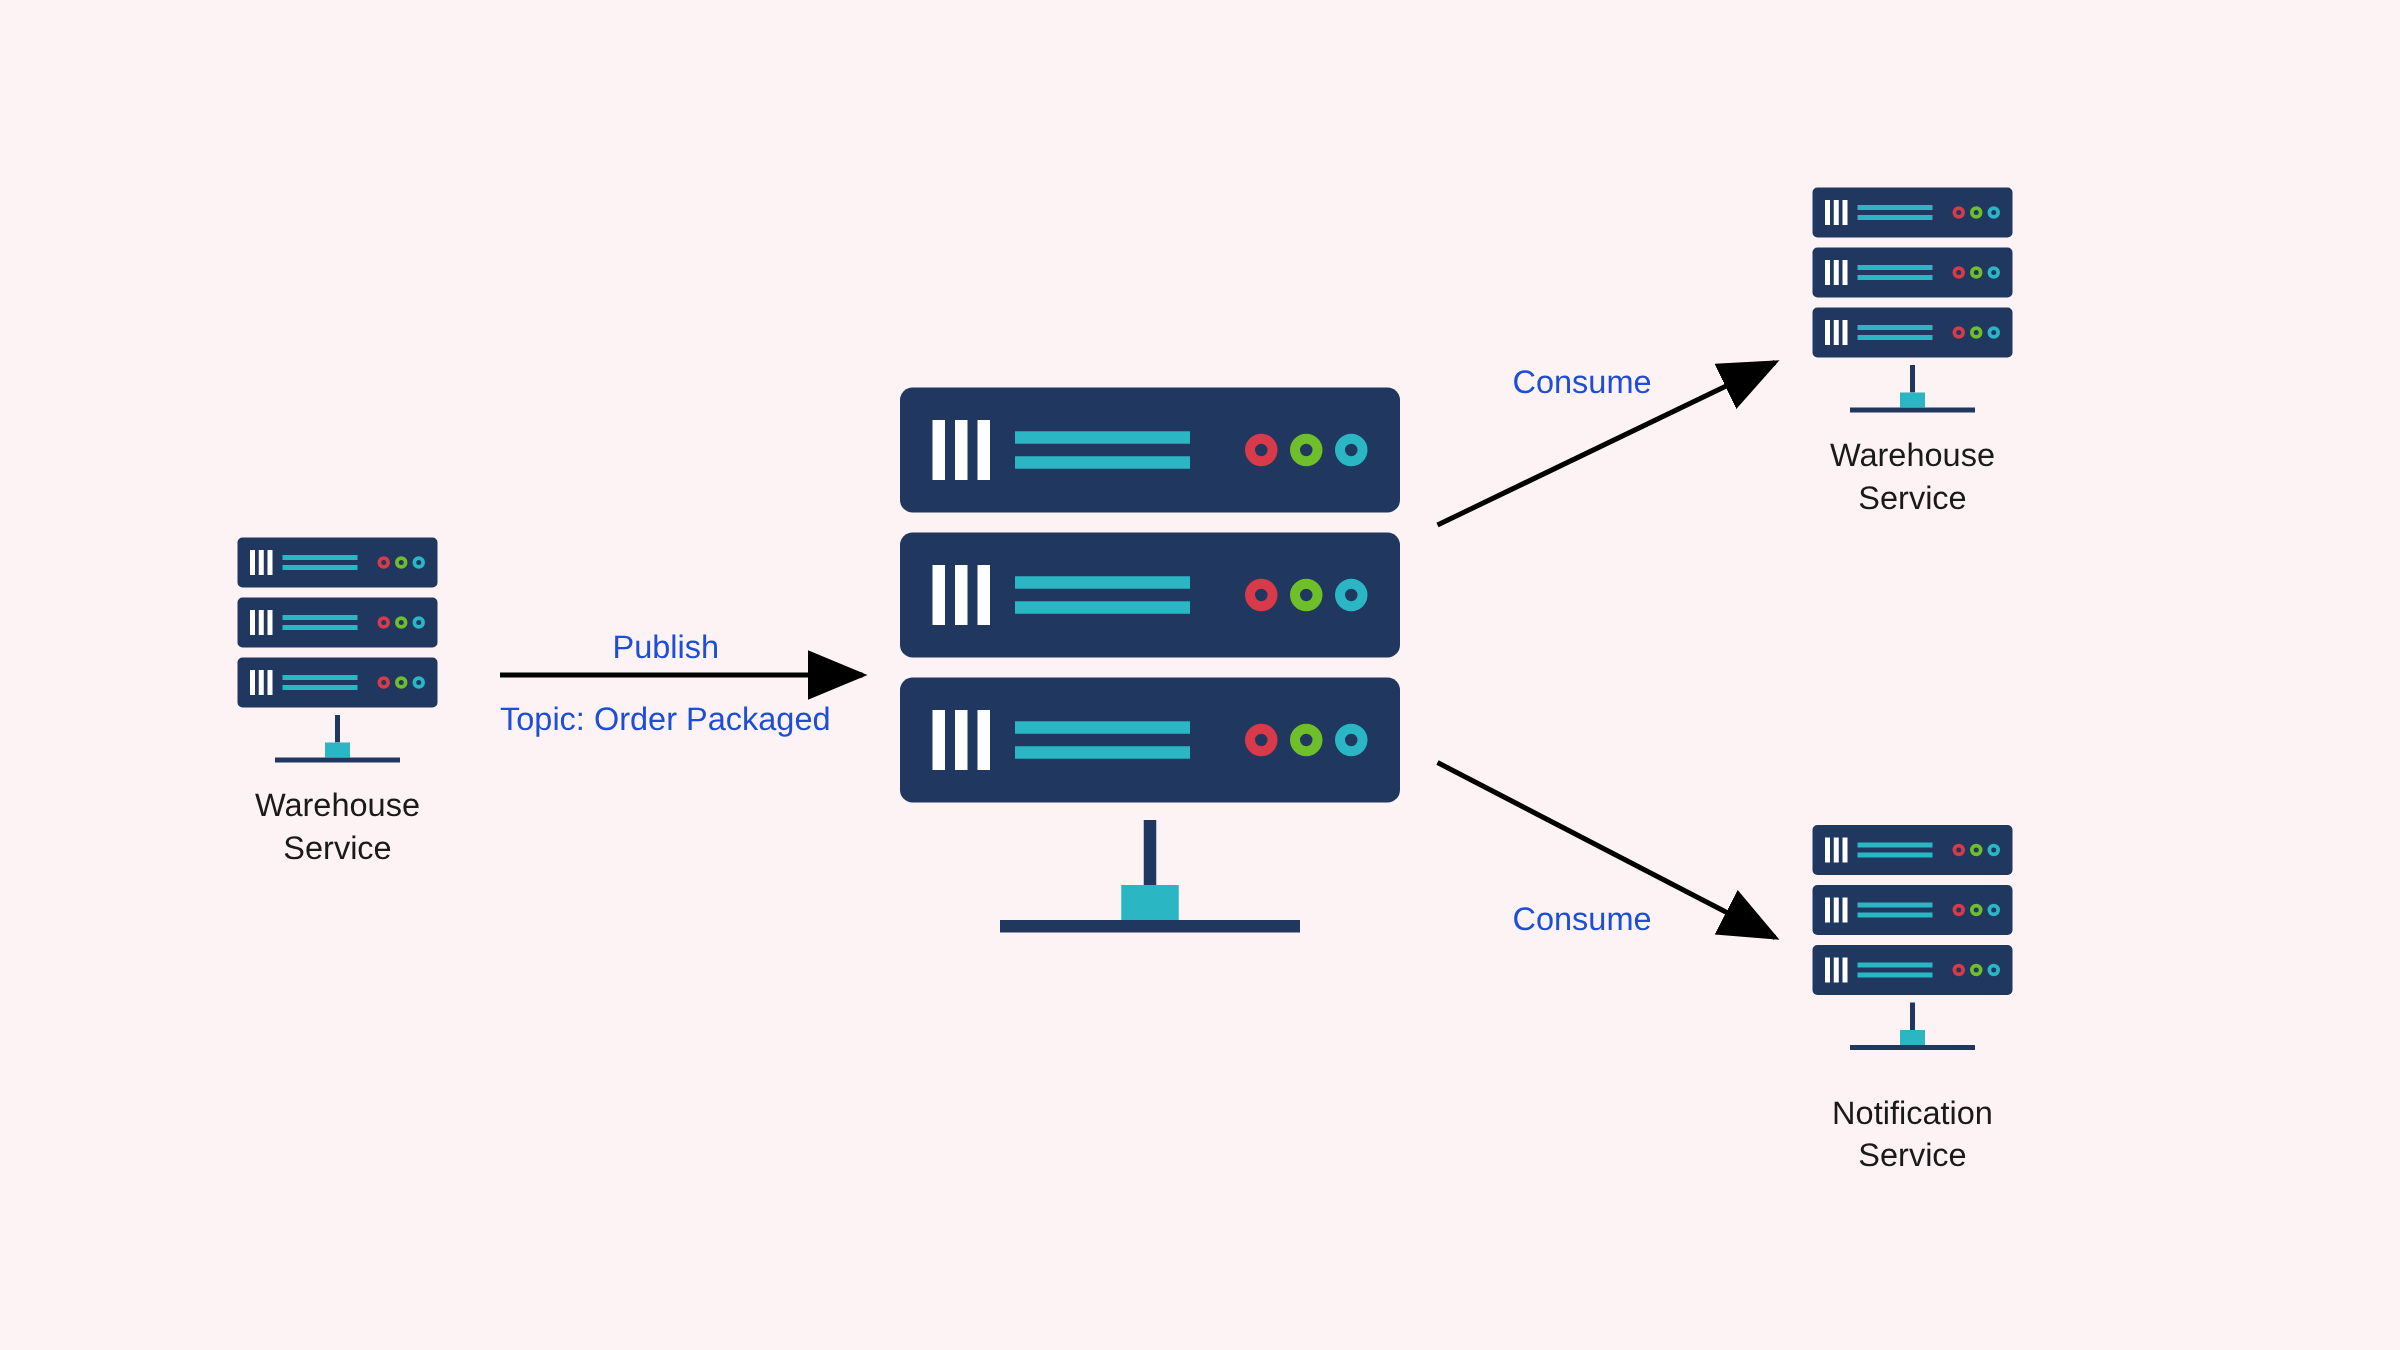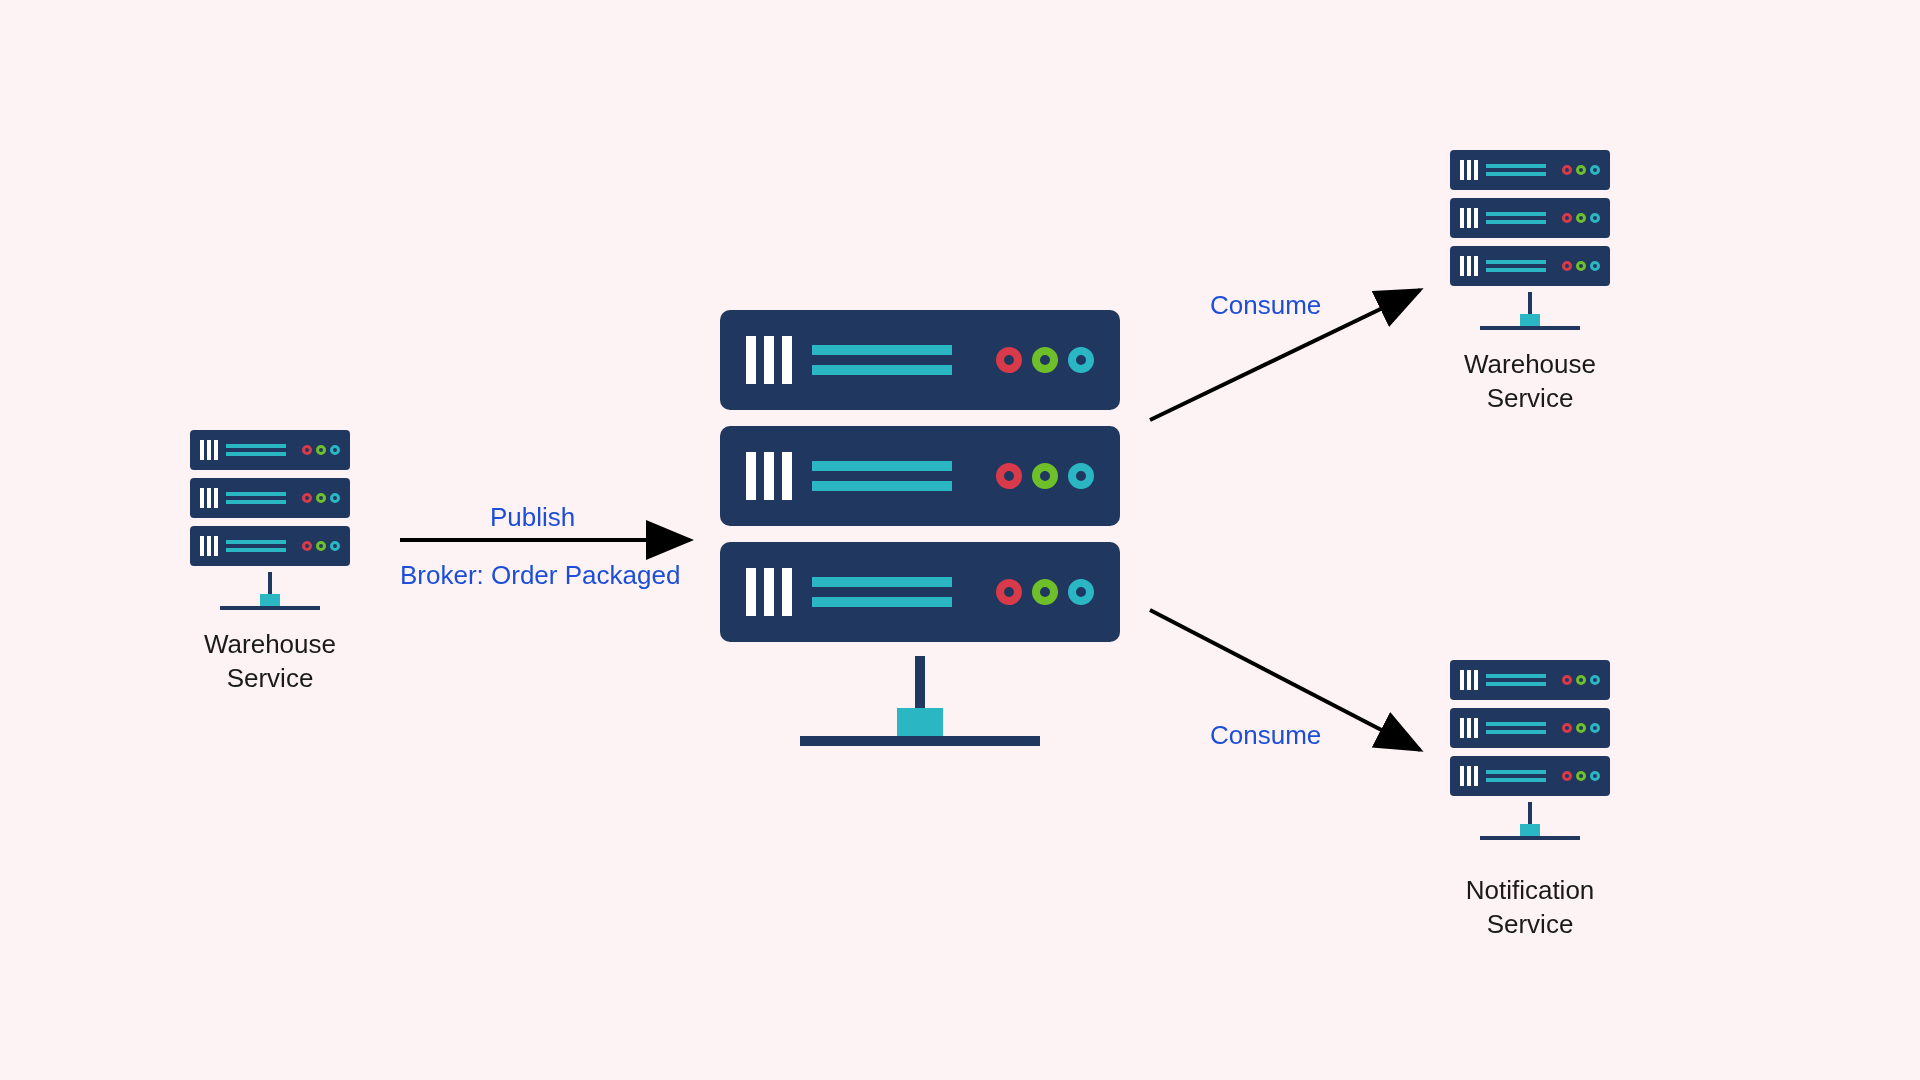--- a/index.html
+++ b/index.html
@@ -316,15 +316,15 @@
   </defs>
 
   <line x1="400" y1="540" x2="690" y2="540" stroke="#000" stroke-width="4" marker-end="url(#ah)"></line>
 
   <line x1="1150" y1="420" x2="1420" y2="290" stroke="#000" stroke-width="4" marker-end="url(#ah)"></line>
 
   <line x1="1150" y1="610" x2="1420" y2="750" stroke="#000" stroke-width="4" marker-end="url(#ah)"></line>
 </svg>
 
 <div class="edge-label" style="left:490px; top:490px;margin-top:12px;">Publish</div>
-<div class="edge-label" style="left:400px; top:560px;">Broker: Order Packaged</div>
+<div class="edge-label" style="left:400px; top:560px;">Topic: Order Packaged</div>
 <div class="edge-label" style="left:1210px; top:290px;">Consume</div>
 <div class="edge-label" style="left:1210px; top:720px;">Consume</div>
 
 </body></html>

